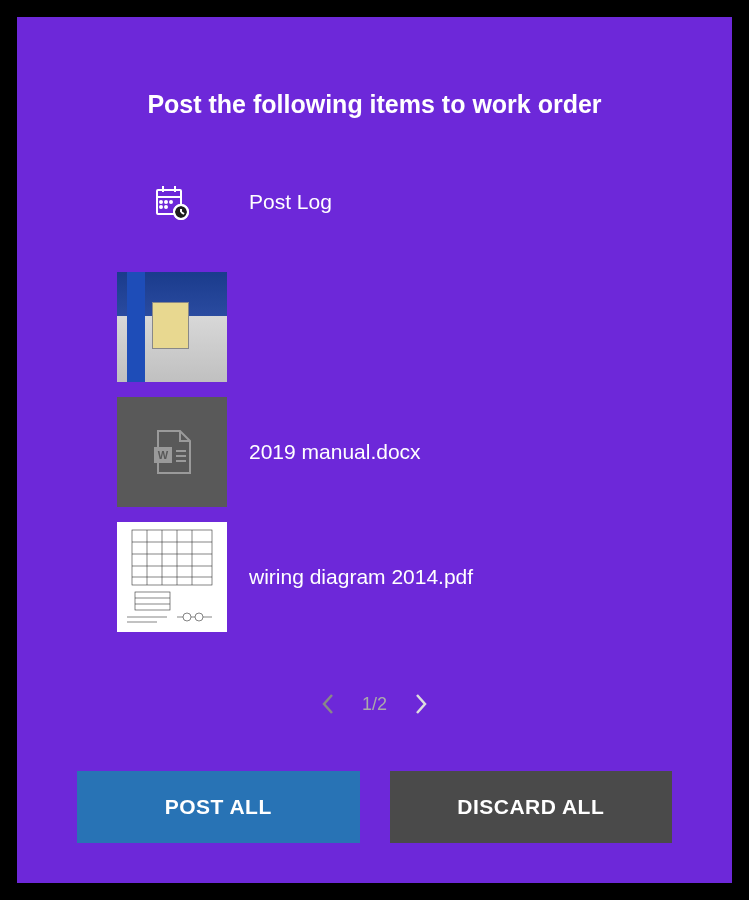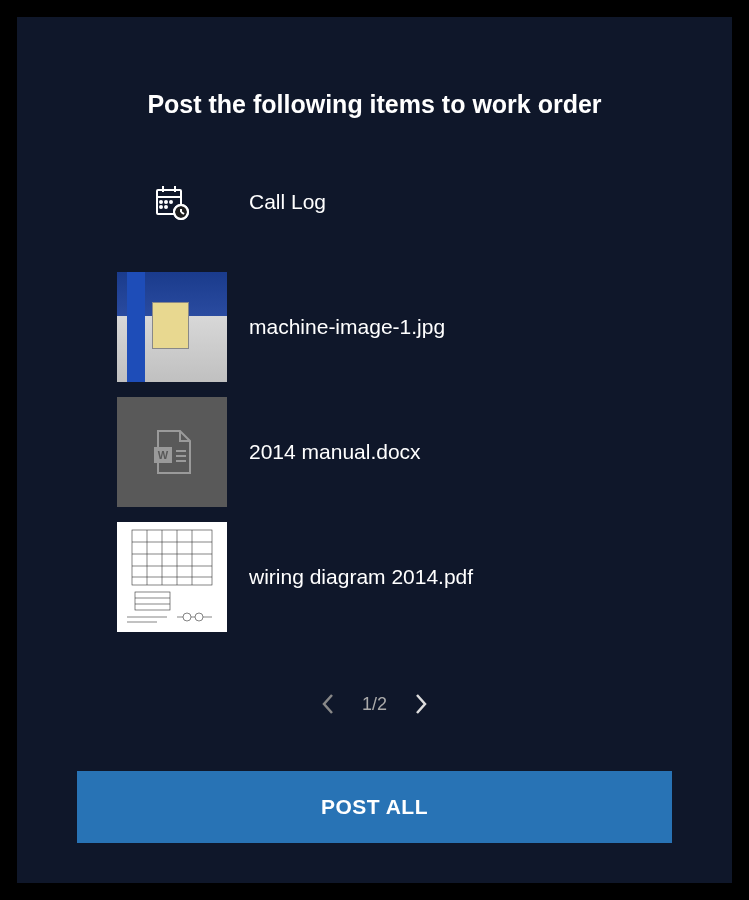--- a/index.html
+++ b/index.html
@@ -10,21 +10,21 @@
     body {
       background: #000;
       font-family: 'Segoe UI', Arial, sans-serif;
       width: 749px;
       height: 900px;
       display: flex;
       align-items: center;
       justify-content: center;
     }
     .dialog {
-      background: #0f172a;
+      background: #6d28d9;
       width: 715px;
       height: 866px;
       padding: 70px 60px 40px 60px;
       display: flex;
       flex-direction: column;
     }
     .dialog-title {
       color: #fff;
       font-size: 25px;
       font-weight: 600;
@@ -183,45 +183,44 @@
             <circle cx="17" cy="18" r="1" fill="#fff"></circle>
             <circle cx="7" cy="23" r="1" fill="#fff"></circle>
             <circle cx="12" cy="23" r="1" fill="#fff"></circle>
             <circle cx="27" cy="28" r="7" fill="#1e1e1e"></circle>
             <circle cx="27" cy="28" r="7"></circle>
             <line x1="27" y1="25" x2="27" y2="28"></line>
             <line x1="27" y1="28" x2="30" y2="30"></line>
           </svg>
         </span>
       </div>
-      <span class="item-label">Call Log</span>
+      <span class="item-label">Post Log</span>
     </div>
 
     <div class="item-row">
       <div class="item-thumb">
         <div class="machine-thumb"></div>
       </div>
-      <span class="item-label">machine-image-1.jpg</span>
     </div>
 
     <div class="item-row">
       <div class="item-thumb">
         <div class="docx-thumb">
           <svg width="40" height="46" viewBox="0 0 40 46">
             <path d="M 6 2 L 28 2 L 38 12 L 38 44 L 6 44 Z" fill="none" stroke="#9a9a9a" stroke-width="2"></path>
             <path d="M 28 2 L 28 12 L 38 12" fill="none" stroke="#9a9a9a" stroke-width="2"></path>
             <rect x="2" y="18" width="18" height="16" fill="#9a9a9a"></rect>
             <text x="11" y="30" fill="#595959" font-size="11" font-weight="bold" text-anchor="middle" font-family="Arial">W</text>
             <line x1="24" y1="22" x2="34" y2="22" stroke="#9a9a9a" stroke-width="2"></line>
             <line x1="24" y1="27" x2="34" y2="27" stroke="#9a9a9a" stroke-width="2"></line>
             <line x1="24" y1="32" x2="34" y2="32" stroke="#9a9a9a" stroke-width="2"></line>
           </svg>
         </div>
       </div>
-      <span class="item-label">2014 manual.docx</span>
+      <span class="item-label">2019 manual.docx</span>
     </div>
 
     <div class="item-row">
       <div class="item-thumb">
         <div class="wiring-thumb">
           <svg viewBox="0 0 110 110">
             <rect x="0" y="0" width="110" height="110" fill="#fff"></rect>
             <g stroke="#333" stroke-width="0.6" fill="none">
               <rect x="15" y="8" width="80" height="55"></rect>
               <line x1="30" y1="8" x2="30" y2="63"></line>
@@ -260,14 +259,15 @@
     <span class="page-indicator">1/2</span>
     <span class="page-arrow">
       <svg width="16" height="24" viewBox="0 0 16 24">
         <polyline points="4,3 12,12 4,21" fill="none" stroke="#ddd" stroke-width="2.5"></polyline>
       </svg>
     </span>
   </div>
 
   <div class="button-row">
     <button class="btn btn-primary">POST ALL</button>
+    <button class="btn btn-secondary">DISCARD ALL</button>
   </div>
 </div>
 
 </body></html>

